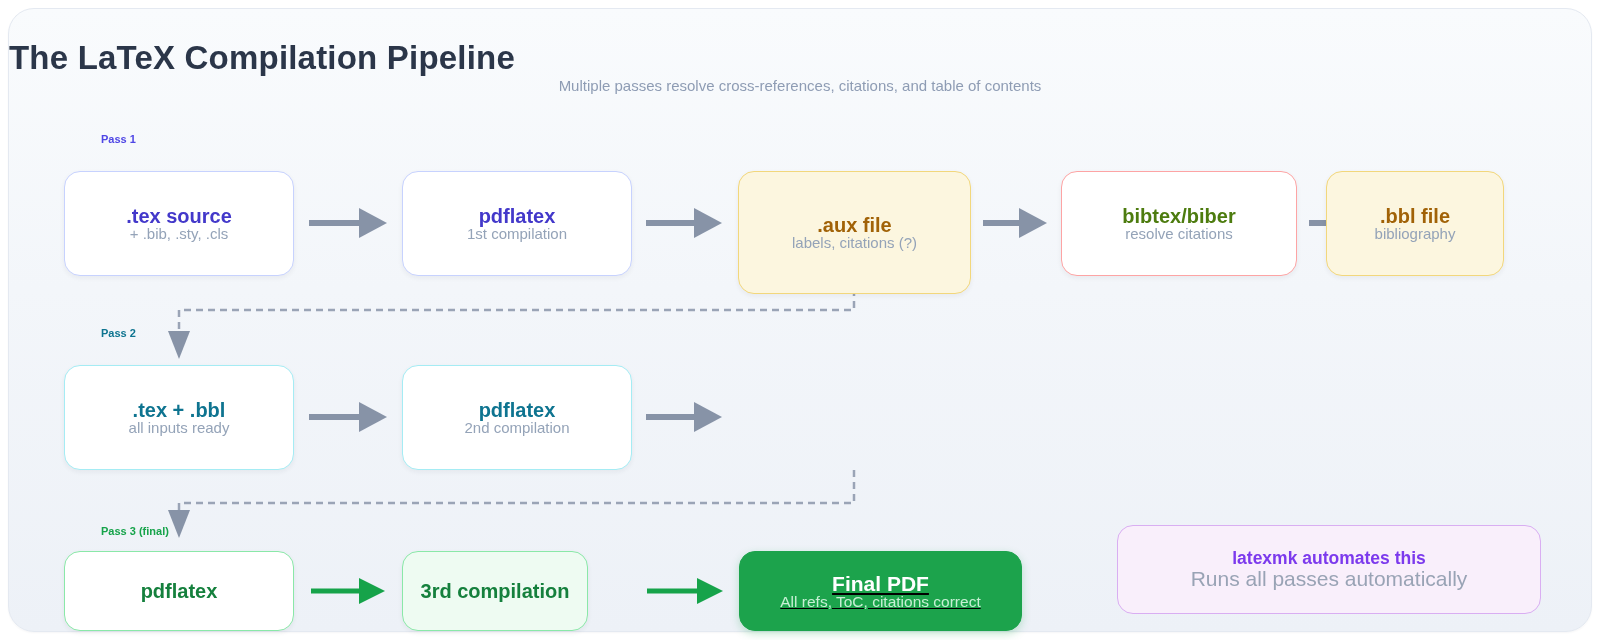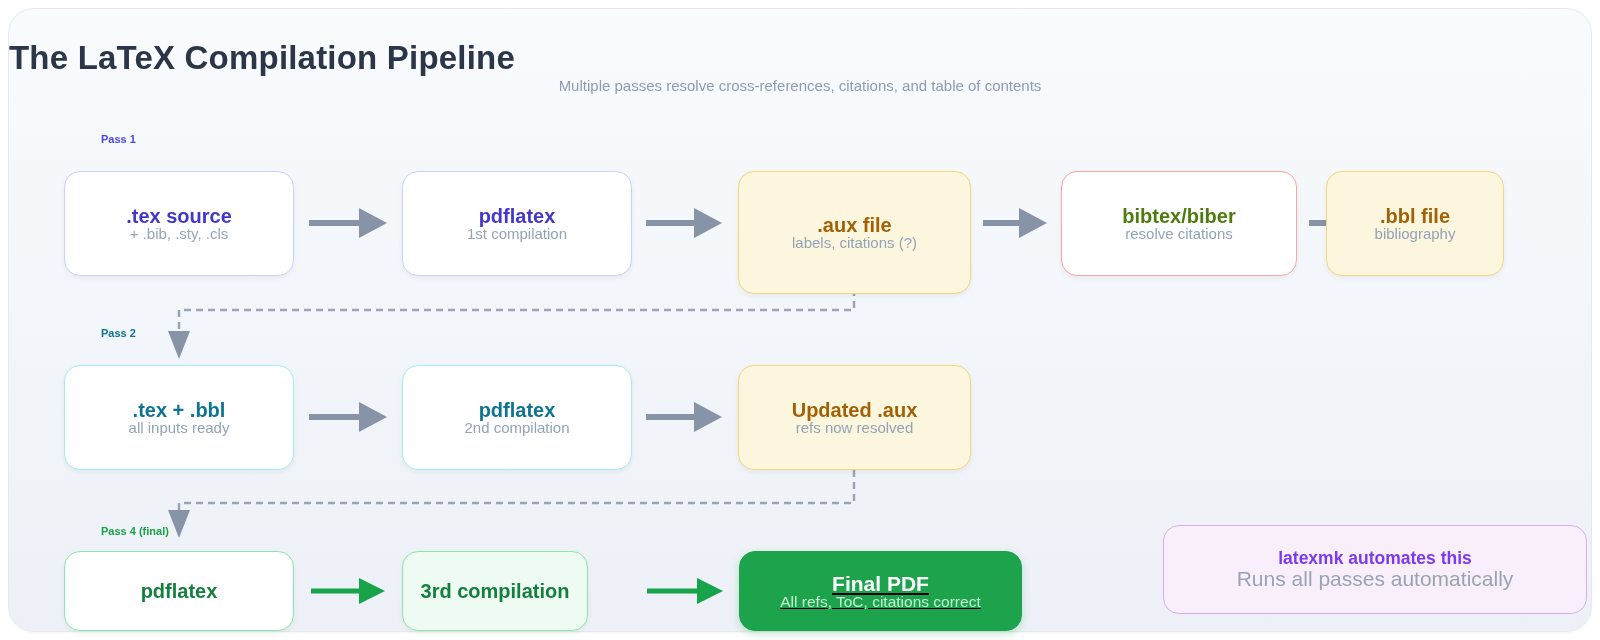--- a/index.html
+++ b/index.html
@@ -36,21 +36,21 @@
   .ns { font-size:15px; color:#94a3b8; line-height:1; }
   .v-indigo { border-color:#c7d2fe; } .v-indigo .nt { color:#4338ca; }
   .v-yellow { border-color:#f2d77c; background:#fcf6df; } .v-yellow .nt { color:#a16207; }
   .v-red    { border-color:#fda4a4; } .v-red .nt { color:#4d7c0f; }
   .v-teal   { border-color:#a5ecf4; } .v-teal .nt { color:#0e7490; }
   .v-green-outline { border-color:#8ae8a8; } .v-green-outline .nt { color:#15803d; }
   .v-green-light   { border-color:#8ae8a8; background:#eefbf2; } .v-green-light .nt { color:#15803d; }
   .v-green-solid   { background:#1ca34c; border-color:#1ca34c; box-shadow:0 3px 8px rgba(22,163,74,.25);text-decoration:underline; }
   .v-green-solid .nt { color:#ffffff; font-size:21px; }
   .v-green-solid .ns { color:#c7f0d4; font-size:15.5px; }
-  .v-purple { border-color:#d9aef2; background:#f9effb; box-shadow:none;margin-left:46px; }
+  .v-purple { border-color:#d9aef2; background:#f9effb; box-shadow:none; }
   .v-purple .nt { color:#7c3aed; font-size:17.5px; }
   .v-purple .ns { font-size:21px; color:#99a3b5; }
   .arrow-layer { position:absolute; left:0; top:0; width:1600px; height:640px; pointer-events:none; }
 </style>
 </head>
 <body>
 
 <div class="canvas">
   <div class="card">
 
@@ -100,21 +100,21 @@
         <polygon points="350,569 376,582 350,595" fill="#16a34a"></polygon>
       </g>
       <g>
         <line x1="638" y1="582" x2="690" y2="582" stroke="#16a34a" stroke-width="5"></line>
         <polygon points="688,569 714,582 688,595" fill="#16a34a"></polygon>
       </g>
     </svg>
 
     <div class="pass-label pl-indigo" style="left:92px;top:124px">Pass 1</div>
     <div class="pass-label pl-teal" style="left:92px;top:318px">Pass 2</div>
-    <div class="pass-label pl-green" style="left:92px;top:516px">Pass 4 (final)</div>
+    <div class="pass-label pl-green" style="left:92px;top:516px">Pass 3 (final)</div>
 
     <div class="node v-indigo" style="left:55px;top:162px;width:230px;height:105px">
       <div class="nt">.tex source</div>
       <div class="ns">+ .bib, .sty, .cls</div>
     </div>
     <div class="node v-indigo" style="left:393px;top:162px;width:230px;height:105px">
       <div class="nt">pdflatex</div>
       <div class="ns">1st compilation</div>
     </div>
     <div class="node v-yellow" style="left:729px;top:162px;width:233px;height:123px">
@@ -131,24 +131,20 @@
     </div>
 
     <div class="node v-teal" style="left:55px;top:356px;width:230px;height:105px">
       <div class="nt">.tex + .bbl</div>
       <div class="ns">all inputs ready</div>
     </div>
     <div class="node v-teal" style="left:393px;top:356px;width:230px;height:105px">
       <div class="nt">pdflatex</div>
       <div class="ns">2nd compilation</div>
     </div>
-    <div class="node v-yellow" style="left:729px;top:356px;width:233px;height:105px">
-      <div class="nt">Updated .aux</div>
-      <div class="ns">refs now resolved</div>
-    </div>
 
     <div class="node v-green-outline" style="left:55px;top:542px;width:230px;height:80px">
       <div class="nt">pdflatex</div>
     </div>
     <div class="node v-green-light" style="left:393px;top:542px;width:186px;height:80px">
       <div class="nt">3rd compilation</div>
     </div>
     <div class="node v-green-solid" style="left:730px;top:542px;width:283px;height:80px">
       <div class="nt">Final PDF</div>
       <div class="ns">All refs, ToC, citations correct</div>

